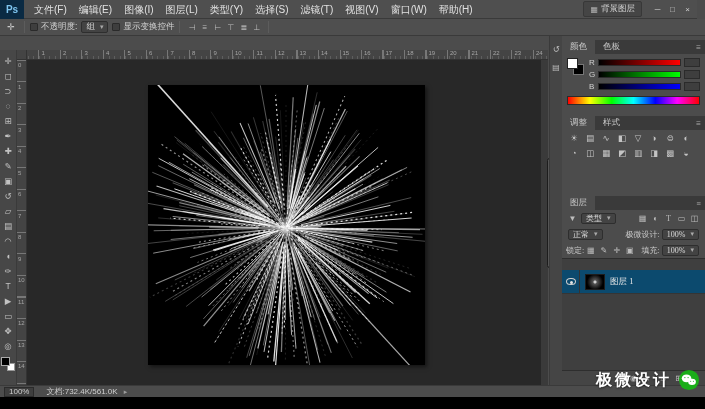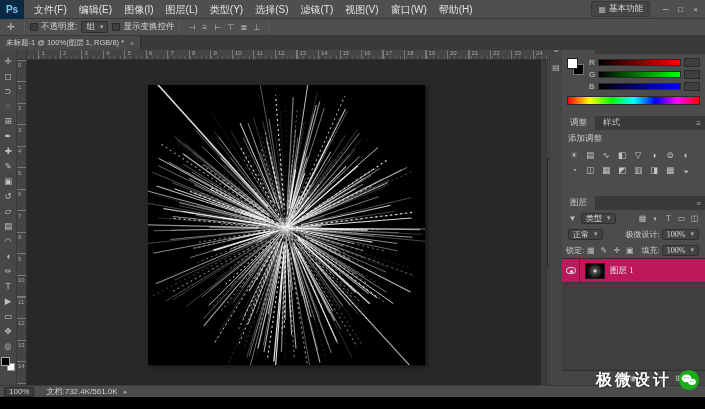--- a/index.html
+++ b/index.html
@@ -1,21 +1,21 @@
 <!DOCTYPE html>
 <html><head>
 <meta charset="utf-8">
 <style>
   * { margin:0; padding:0; box-sizing:border-box; }
   html,body { width:705px; height:409px; overflow:hidden; }
   body { font-family:"Liberation Sans","DejaVu Sans",sans-serif; background:#333; }
   .app { position:relative; width:705px; height:409px; background:#4c4c4c; overflow:hidden; }
 
   
-  .menubar { position:absolute; top:0; left:0; right:0; height:19px; background:#4f4f4f;
+  .menubar { position:absolute; top:0; left:0; right:8px; height:19px; background:#4f4f4f;
              border-bottom:1px solid #3a3a3a; display:flex; align-items:center; z-index:30; }
   .ps-logo { width:24px; height:19px; background:#0a2a43; color:#7ec4ef; font-size:10px; font-weight:bold;
              display:flex; align-items:center; justify-content:center; }
   .menu { display:flex; height:100%; align-items:center; margin-left:4px; }
   .menu .menu-item { font-size:10px; color:#e2e2e2; padding:0 6px; line-height:19px; cursor:default; }
   .spacer { flex:1; }
   .workspace-btn { display:flex; align-items:center; gap:3px; background:#454545; border:1px solid #383838;
                    border-radius:2px; color:#d5d5d5; font-size:8.5px; padding:1px 6px; margin-right:8px; }
   .workspace-btn .g { font-size:8px; color:#b5b5b5; }
   .win-controls { display:flex; margin-right:2px; }
@@ -110,21 +110,21 @@
                    font-size:8.5px; color:#c4c4c4; }
 
   .layers-panel { position:absolute; top:160px; left:0; right:0; bottom:0; display:flex; flex-direction:column;font-family:Liberation Serif, serif; }
   .lrow { display:flex; align-items:center; padding:0 4px; height:16px; font-size:8px; color:#c9c9c9; }
   .lrow .icn { width:13px; height:12px; display:inline-flex; align-items:center; justify-content:center;
                font-size:8px; color:#bdbdbd; }
   .lrow .right { margin-left:auto; display:flex; align-items:center; }
   .dd.small { height:11px; font-size:8px; margin:0 2px; }
   .layer-list { flex:1; background:#3f3f3f; border-top:1px solid #2e2e2e; border-bottom:1px solid #2e2e2e; overflow:hidden; }
   .layer-row { display:flex; align-items:center; height:24px; border-bottom:1px solid #353535; background:#464646; }
-  .layer-row.selected { background:#be185d; }
+  .layer-row.selected { background:#0c4a6e;margin-top:11px; }
   .eye-well { width:18px; height:100%; border-right:1px solid #333; display:flex; align-items:center; justify-content:center; }
   .eye { position:relative; width:10px; height:7px; border:1px solid #cfcfcf; border-radius:50%/55%; }
   .eye::after { content:""; position:absolute; left:3px; top:1.5px; width:3px; height:3px; background:#e6e6e6; border-radius:50%; }
   .thumb { width:20px; height:16px; border:1px solid #1d1d1d; margin:0 5px; }
   .thumb.black { background:radial-gradient(circle at 50% 50%, #cfcfcf 0 1px, #555 2px, #000 8px); }
   .thumb.checker { background:conic-gradient(#fff 25%,#cfcfcf 0 50%,#fff 0 75%,#cfcfcf 0); background-size:6px 6px; }
   .layer-name { font-size:8.5px; color:#e8e8e8; }
   .layers-bottom { height:14px; background:#454545; display:flex; align-items:center; justify-content:flex-end; padding-right:4px; }
   .layers-bottom .icn { width:15px; height:13px; display:inline-flex; align-items:center; justify-content:center;
                         font-size:8px; color:#bdbdbd; }
@@ -159,21 +159,21 @@
         <span class="menu-item">类型(Y)</span>
         <span class="menu-item">选择(S)</span>
         <span class="menu-item">滤镜(T)</span>
         <span class="menu-item">视图(V)</span>
         <span class="menu-item">窗口(W)</span>
         <span class="menu-item">帮助(H)</span>
       </div>
     <div class="spacer"></div>
     <div class="workspace-btn">
       <span class="g">▦</span>
-      <span>基本功能</span>
+      <span>背景图层</span>
     </div>
     <div class="win-controls">
       <span>─</span>
       <span>□</span>
       <span>×</span>
     </div>
   </div>
 
   <div class="optionsbar">
     <span class="ob-tool">✛</span>
@@ -188,26 +188,20 @@
         <span class="icn">⊣</span>
         <span class="icn">≡</span>
         <span class="icn">⊢</span>
         <span class="icn">⊤</span>
         <span class="icn">≣</span>
         <span class="icn">⊥</span>
       </div>
     <span class="vsep"></span>
   </div>
 
-  <div class="tabbar">
-    <div class="doc-tab">
-      <span class="t">未标题-1 @ 100%(图层 1, RGB/8) *</span>
-      <span class="x">×</span>
-    </div>
-  </div>
 
   <div class="ruler-corner"></div>
   <div class="ruler-top">
       <i style="left: 3px;">0</i>
       <i style="left: 24.5px;">1</i>
       <i style="left: 46px;">2</i>
       <i style="left: 67.5px;">3</i>
       <i style="left: 89px;">4</i>
       <i style="left: 110.5px;">5</i>
       <i style="left: 132px;">6</i>
@@ -765,21 +759,20 @@
       </div>
       <div class="spectrum"></div>
     </div>
 
     <div class="adjust-panel">
       <div class="panel-header">
         <span class="ptab active">调整</span>
         <span class="ptab">样式</span>
         <span class="pmenu">≡</span>
       </div>
-      <div class="adj-label">添加调整</div>
       <div class="adj-grid">
           <span class="icn">☀</span>
           <span class="icn">▤</span>
           <span class="icn">∿</span>
           <span class="icn">◧</span>
           <span class="icn">▽</span>
           <span class="icn">◑</span>
           <span class="icn">⊜</span>
           <span class="icn">◐</span>
           <span class="icn">◔</span>

